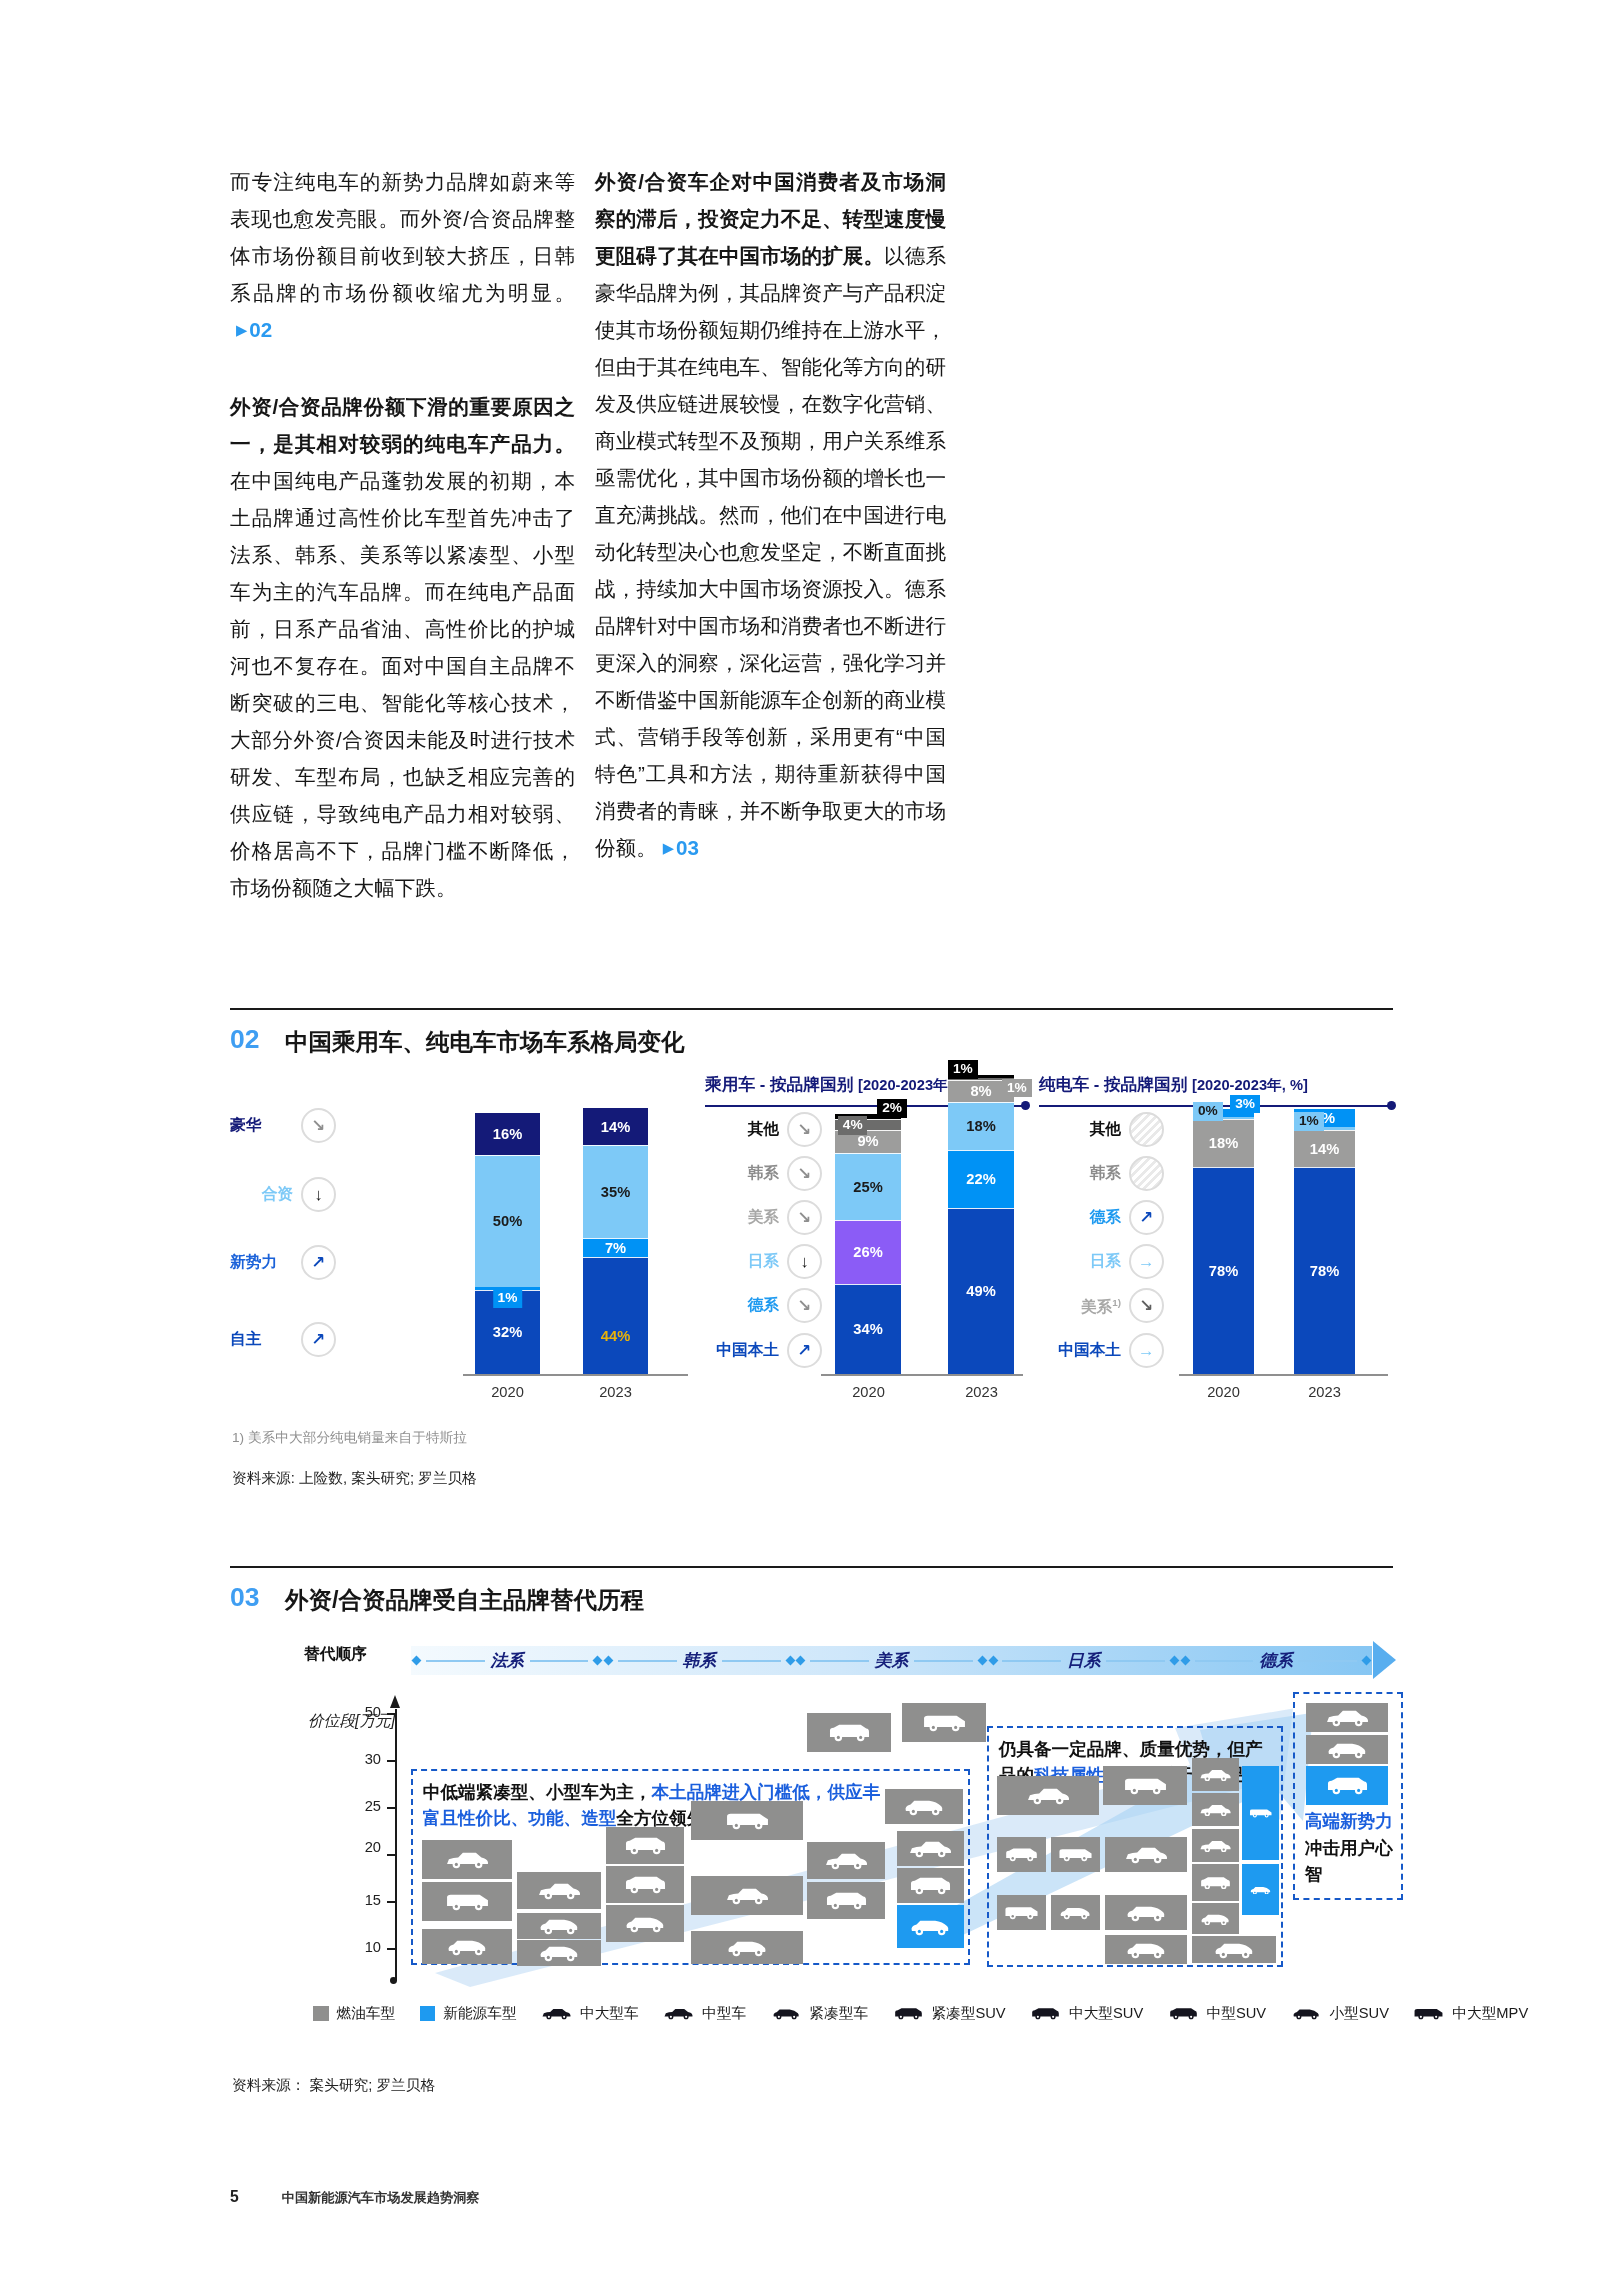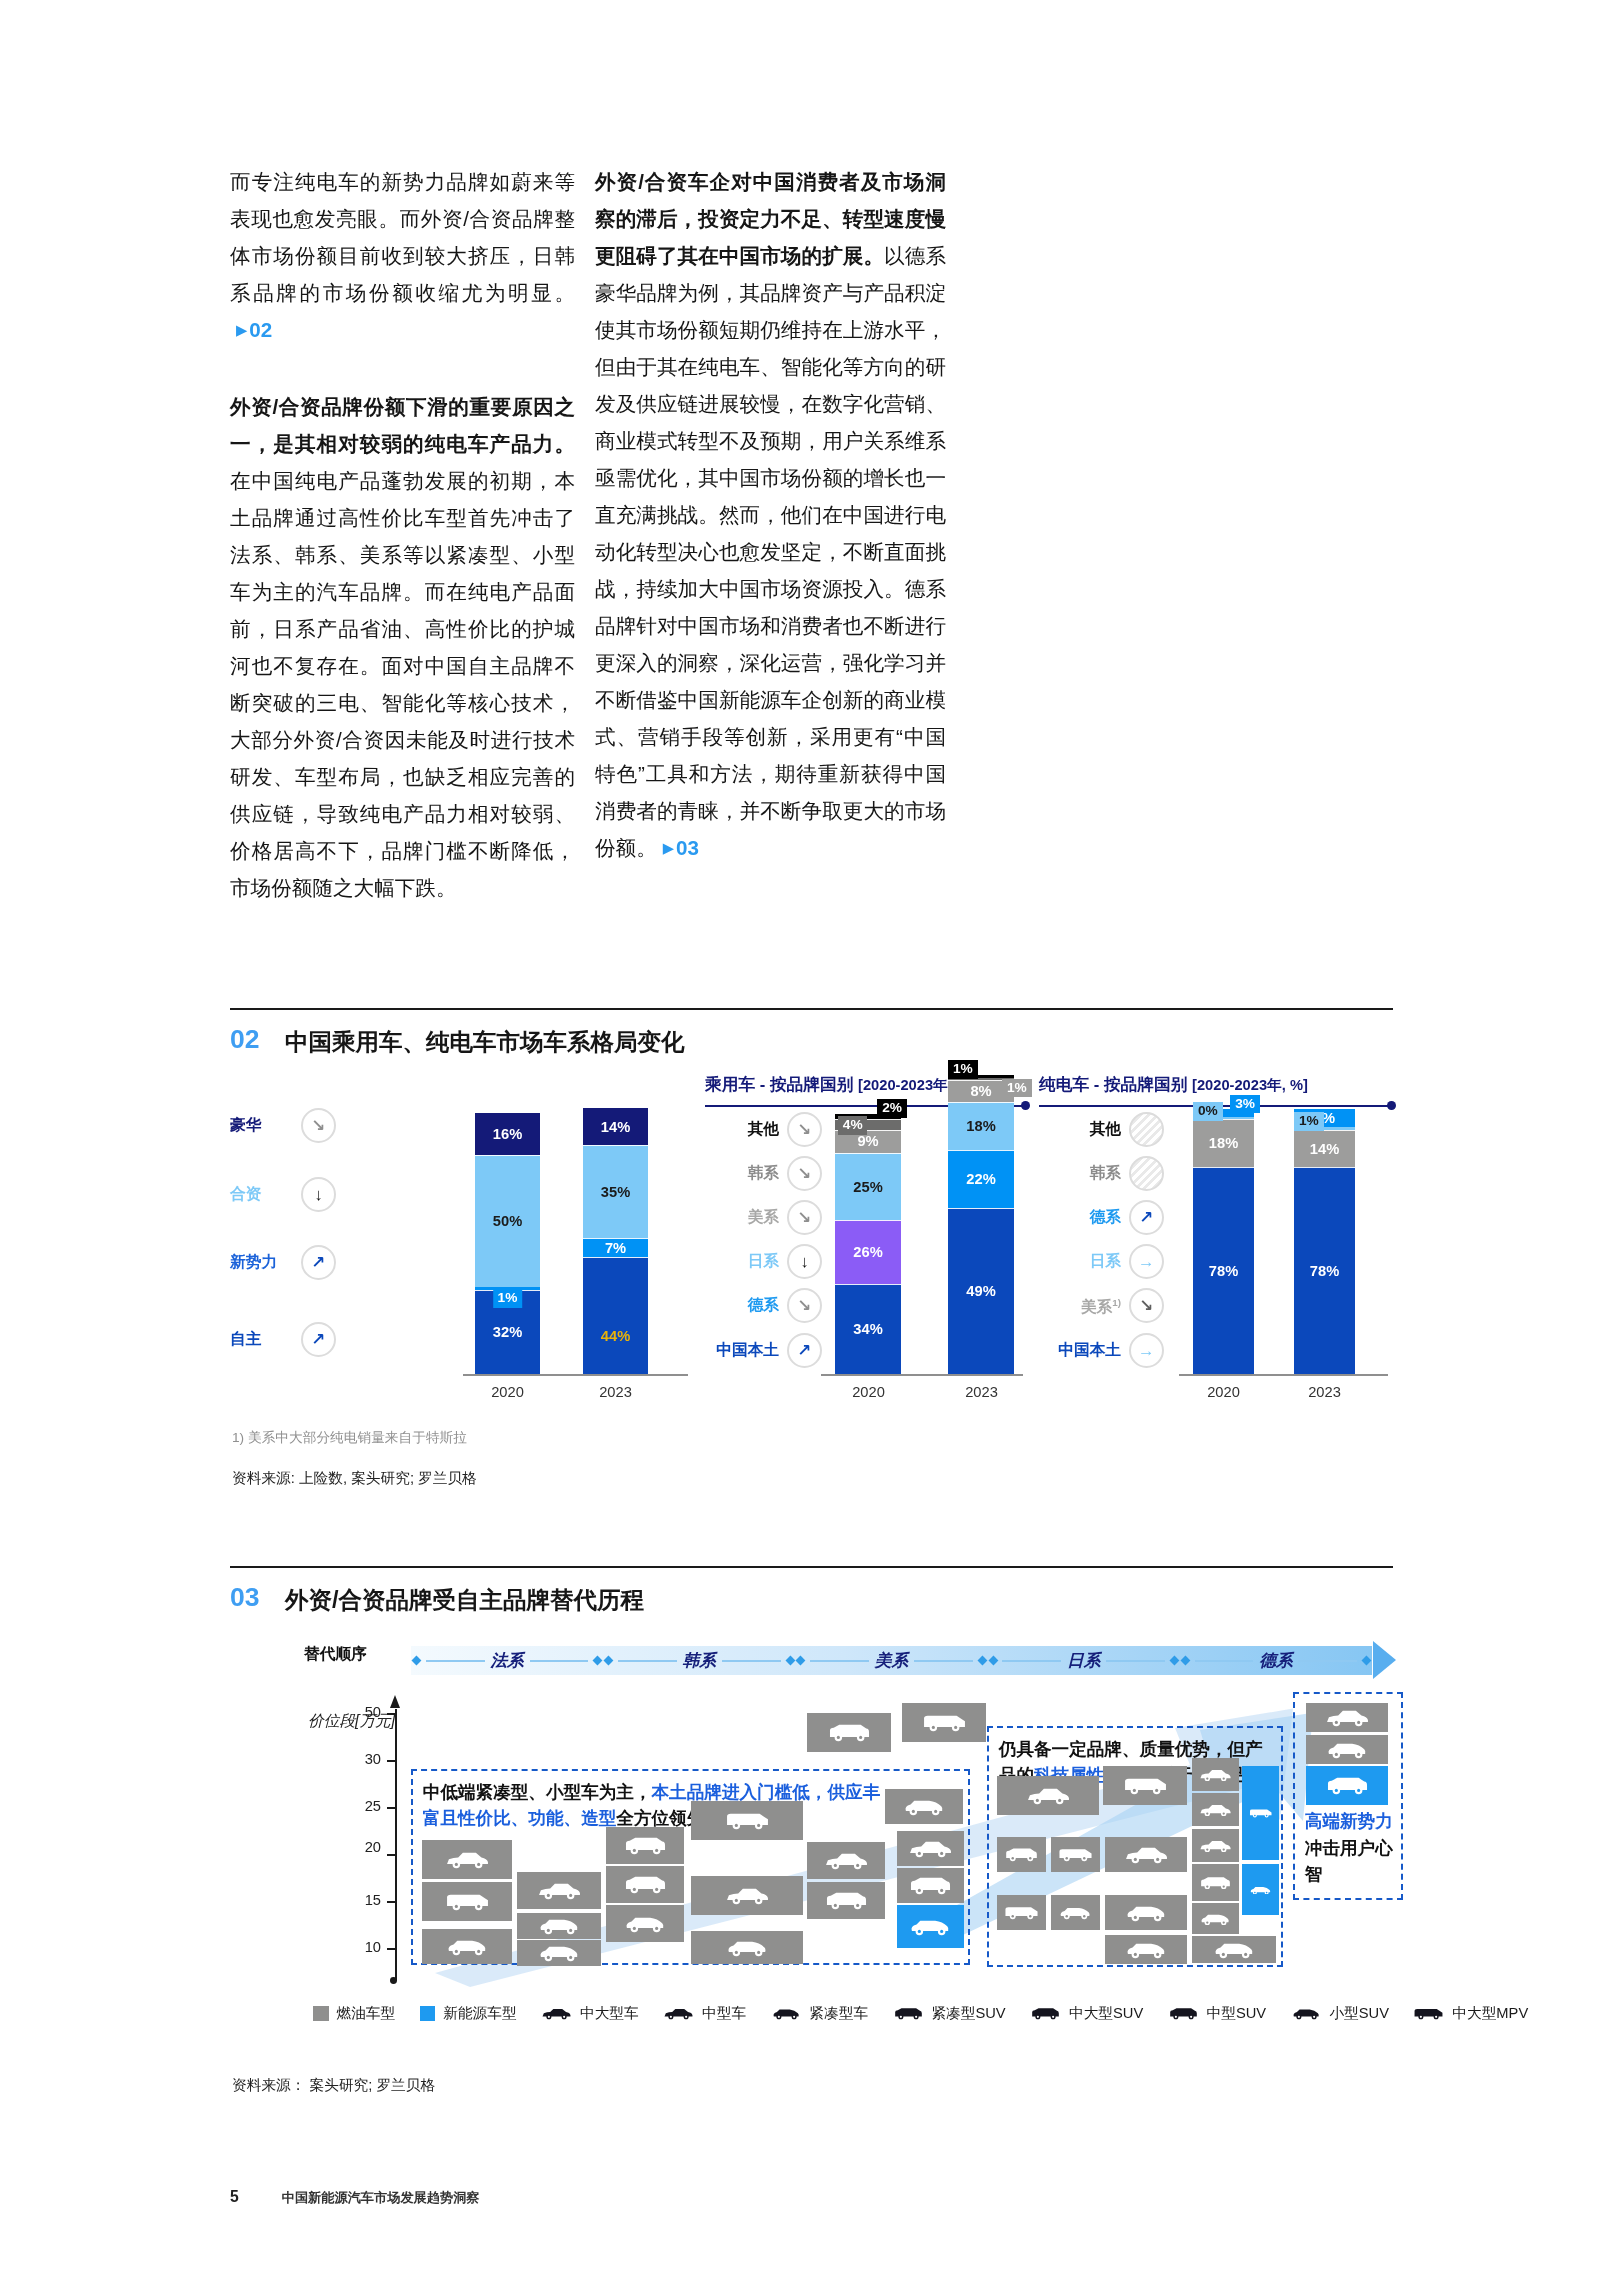--- a/index.html
+++ b/index.html
@@ -99,21 +99,21 @@
   <div class="fignum">02</div>
   <div class="figtitle">中国乘用车、纯电车市场车系格局变化</div>
 
   <div class="panel" id="panel0">
     <div class="plot">
         <div class="lrow" style="top: -3.9px;">
           <span class="llab" style="width: 63px; text-align: left; color: rgb(20, 26, 120);">豪华</span>
           <div class="circ" style="margin-left: 7.8px; color: rgb(142, 142, 142);">↘</div>
         </div>
         <div class="lrow" style="top: 65px;">
-          <span class="llab" style="width: 63px; text-align: left; color: rgb(125, 201, 247);">合资</span>
+          <span class="llab" style="width: 63px; text-align: right; color: rgb(125, 201, 247);">合资</span>
           <div class="circ" style="margin-left: 7.8px; color: rgb(17, 17, 17);">↓</div>
         </div>
         <div class="lrow" style="top: 133px;">
           <span class="llab" style="width: 63px; text-align: left; color: rgb(27, 98, 217);">新势力</span>
           <div class="circ" style="margin-left: 7.8px; color: rgb(11, 72, 187);">↗</div>
         </div>
         <div class="lrow" style="top: 210px;">
           <span class="llab" style="width: 63px; text-align: left; color: rgb(11, 72, 187);">自主</span>
           <div class="circ" style="margin-left: 7.8px; color: rgb(11, 72, 187);">↗</div>
         </div>

